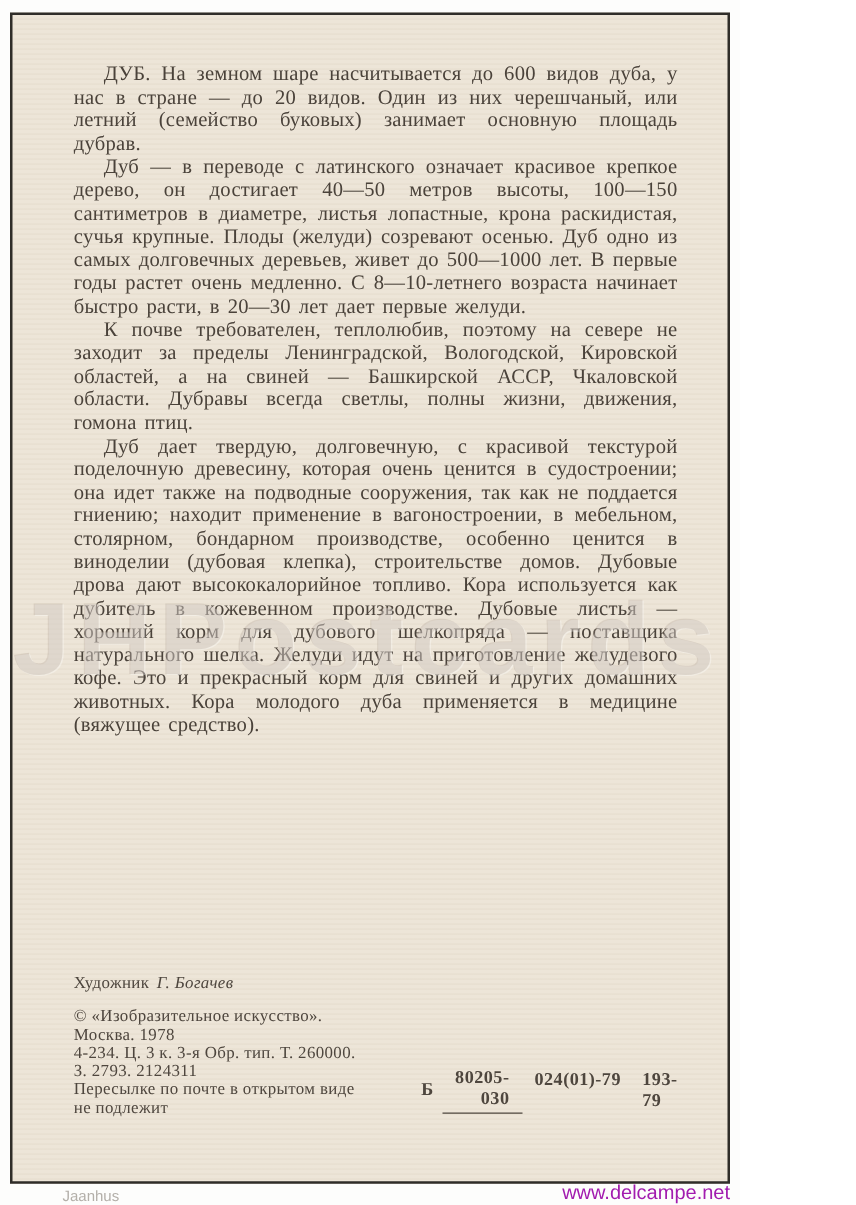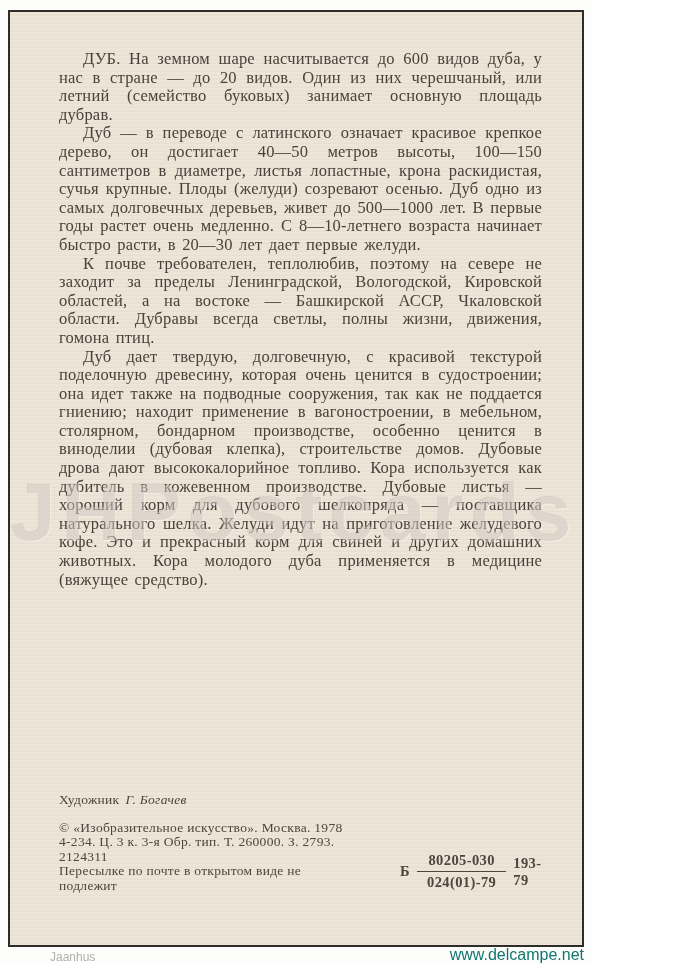--- a/index.html
+++ b/index.html
@@ -91,22 +91,22 @@
     align-items: center;
     gap: 7px;
     font-size: 14.5px;
     font-weight: 700;
     letter-spacing: 0.4px;
     margin-right: 12px;
     margin-bottom: 2px;
   }
   .frac {
     display: inline-flex;
-    flex-direction: column;
-    text-align: center;
+    flex-direction: row;
+    text-align: right;
   }
   .frac .num {
     padding: 0 10px 2px 10px;
     border-bottom: 1.5px solid #4e463e;
   }
   .frac .den {
     padding: 2px 10px 0 10px;
   }
   
   .footer {
@@ -122,34 +122,34 @@
     padding-left: 16px;
   }
   .seller {
     margin-left: 34px;
     font-size: 12px;
     color: #b3afa9;
   }
   .site {
     margin-right: 8px;
     font-size: 16px;
-    color: #0f766e;
+    color: #a21caf;
   }
 </style>
 </head>
 <body>
 
 <div class="scan">
 
   <div class="card">
 
     <div class="text-block">
       <p>ДУБ. На земном шаре насчитывается до 600 видов дуба, у нас в стране — до 20 видов. Один из них черешчаный, или летний (семейство буковых) занимает основную площадь дубрав.</p>
       <p>Дуб — в переводе с латинского означает красивое крепкое дерево, он достигает 40—50 метров высоты, 100—150 сантиметров в диаметре, листья лопастные, крона раскидистая, сучья крупные. Плоды (желуди) созревают осенью. Дуб одно из самых долговечных деревьев, живет до 500—1000 лет. В первые годы растет очень медленно. С 8—10-летнего возраста начинает быстро расти, в 20—30 лет дает первые желуди.</p>
-      <p>К почве требователен, теплолюбив, поэтому на севере не заходит за пределы Ленинградской, Вологодской, Кировской областей, а на востоке — Башкирской АССР, Чкаловской области. Дубравы всегда светлы, полны жизни, движения, гомона птиц.</p>
+      <p>К почве требователен, теплолюбив, поэтому на севере не заходит за пределы Ленинградской, Вологодской, Кировской областей, а на свиней — Башкирской АССР, Чкаловской области. Дубравы всегда светлы, полны жизни, движения, гомона птиц.</p>
       <p>Дуб дает твердую, долговечную, с красивой текстурой поделочную древесину, которая очень ценится в судостроении; она идет также на подводные сооружения, так как не поддается гниению; находит применение в вагоностроении, в мебельном, столярном, бондарном производстве, особенно ценится в виноделии (дубовая клепка), строительстве домов. Дубовые дрова дают высококалорийное топливо. Кора используется как дубитель в кожевенном производстве. Дубовые листья — хороший корм для дубового шелкопряда — поставщика натурального шелка. Желуди идут на приготовление желудевого кофе. Это и прекрасный корм для свиней и других домашних животных. Кора молодого дуба применяется в медицине (вяжущее средство).</p>
     </div>
 
     <div class="watermark">JHPostcards</div>
 
     <div class="imprint">
       <div class="imprint-left">
         <p class="artist-line"><span>Художник</span><span class="artist-name">Г. Богачев</span></p>
         <p>© «Изобразительное искусство». Москва. 1978</p>
         <p>4-234. Ц. 3 к. 3-я Обр. тип. Т. 260000. З. 2793. 2124311</p>

